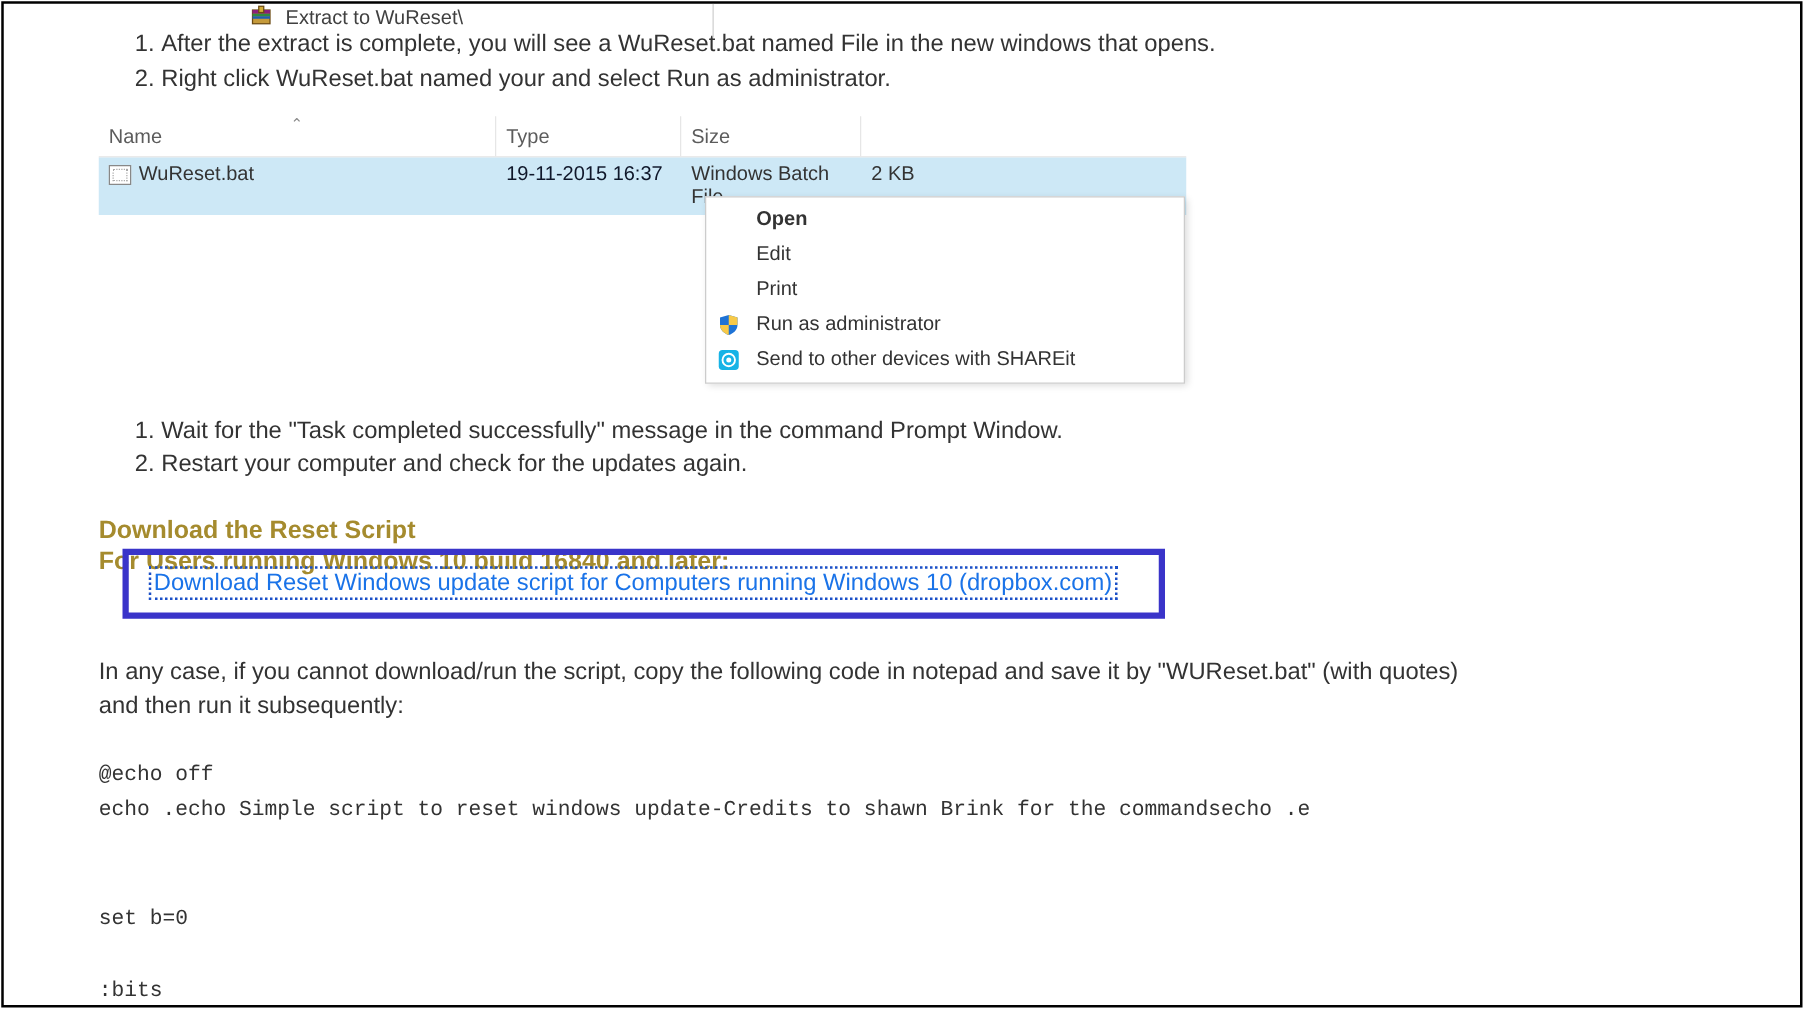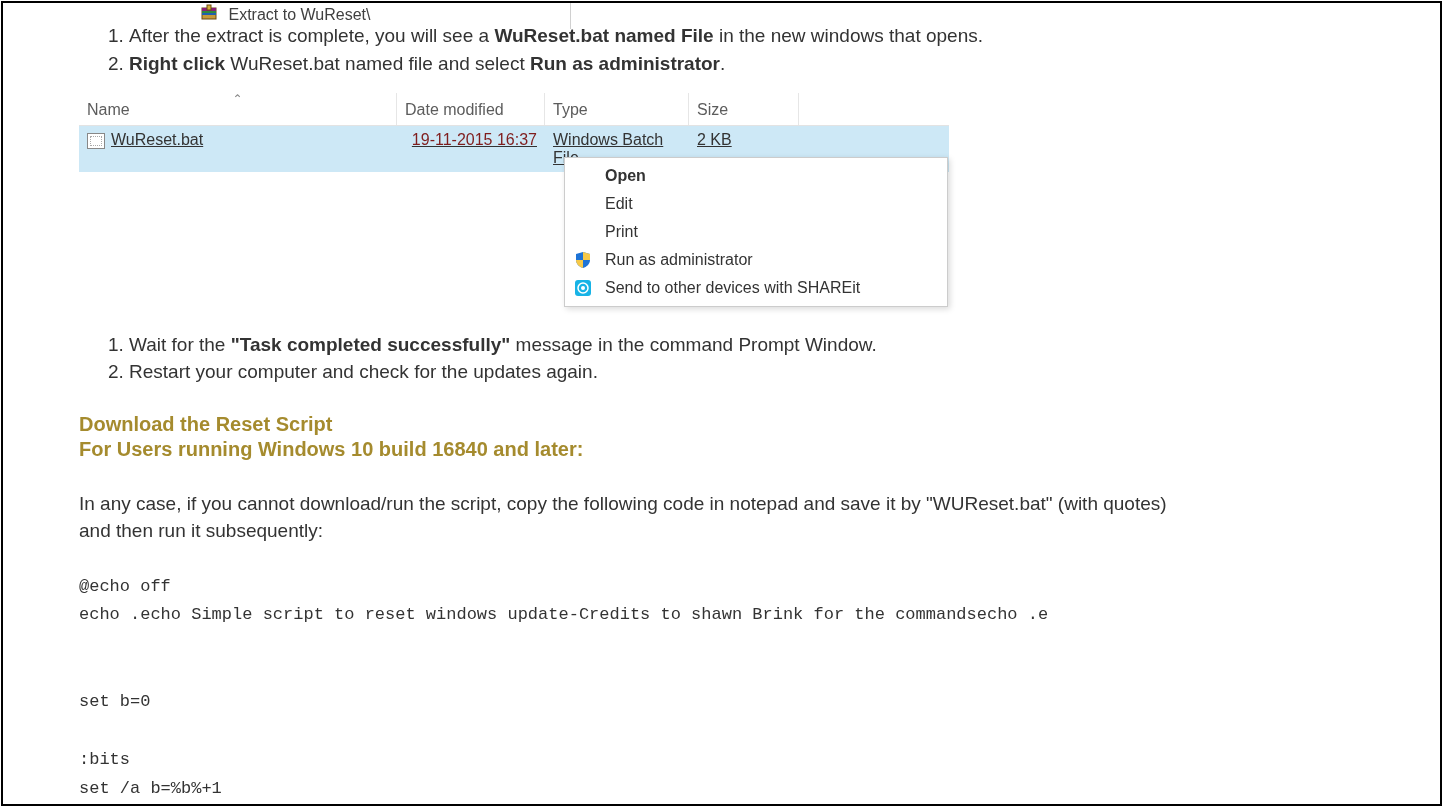--- a/index.html
+++ b/index.html
@@ -43,21 +43,21 @@
   .top-strip .label { vertical-align: middle; }
 
   
   ol.steps {
     margin: 20px 0 10px 86px;
     padding-left: 40px;
     font-size: 19px;
     line-height: 1.4;
   }
   ol.steps li { margin-bottom: 1px; }
-  .bold { font-weight: 700; }
+  .bold { font-weight: 400; }
 
   
   .explorer {
     margin: 16px 0 0 76px;
     position: relative;
     width: 870px;
   }
   .explorer-header {
     display: grid;
     grid-template-columns: 318px 148px 144px 110px;
@@ -76,41 +76,40 @@
     top: -1px;
     transform: translateX(-50%);
     font-size: 12px;
     color: #888;
   }
   .explorer-row {
     display: grid;
     grid-template-columns: 318px 148px 144px 110px;
     background: #cde8f6;
     font-size: 16px;
-    text-decoration: underline;
   }
   .explorer-row div { padding: 5px 8px; }
   .bat-icon {
     display: inline-block;
     width: 16px; height: 14px;
     border: 1px solid #888;
     background: #fff;
     vertical-align: middle;
     margin-right: 6px;
     position: relative;
   }
   .bat-icon::after {
     content: "";
     position: absolute;
     inset: 2px;
     border: 1px dotted #aaa;
   }
   .explorer-row .size { text-align: left; padding-right: 14px; color:#333; }
   .explorer-row .type { color:#333; }
-  .explorer-row .date { color:#7f1d1d;text-align:right; }
+  .explorer-row .date { color:#0f172a; }
 
   
   .ctx-menu {
     position: absolute;
     top: 154px;
     left: 561px;
     width: 382px;
     background: #fff;
     border: 1px solid #ccc;
     box-shadow: 2px 2px 6px rgba(0,0,0,0.15);
@@ -206,31 +205,30 @@
       </svg>
     </span>
     <span class="label">Extract to WuReset\</span>
   </div>
 
   <ol class="steps">
     <li>
       <span>After the extract is complete, you will see a </span><span class="bold">WuReset.bat named File</span><span> in the new windows that opens.</span>
     </li>
     <li>
-      <span class="bold">Right click</span><span> WuReset.bat named file and select </span><span class="bold">Run as administrator</span><span>.</span>
+      <span class="bold">Right click</span><span> WuReset.bat named your and select </span><span class="bold">Run as administrator</span><span>.</span>
     </li>
   </ol>
 
   <div class="explorer">
     <div class="explorer-header">
       <div>
         <span class="sort-caret">⌃</span>
         <span>Name</span>
       </div>
-      <div>Date modified</div>
       <div>Type</div>
       <div>Size</div>
     </div>
     <div class="explorer-row">
       <div>
         <span class="bat-icon"></span><span>WuReset.bat</span>
       </div>
       <div class="date">19-11-2015 16:37</div>
       <div class="type">Windows Batch File</div>
       <div class="size">2 KB</div>
@@ -272,20 +270,23 @@
   <ol class="steps2" style="margin-top:160px;">
     <li>
       <span>Wait for the </span><span class="bold">"Task completed successfully"</span><span> message in the command Prompt Window.</span>
     </li>
     <li>Restart your computer and check for the updates again.</li>
   </ol>
 
   <div class="section-h">Download the Reset Script</div>
   <div class="subline">For Users running Windows 10 build 16840 and later:</div>
 
+  <div class="dl-box">
+    <a class="dl-link" href="#">Download Reset Windows update script for Computers running Windows 10 (dropbox.com)</a>
+  </div>
 
   <div class="para">In  any case, if you cannot download/run the script, copy the following code in notepad and save it by "WUReset.bat" (with quotes) and then run it subsequently:</div>
 
   <pre class="code">@echo off
 echo .echo Simple script to reset windows update-Credits to shawn Brink for the commandsecho .e
 
 
 set b=0
 
 :bits

